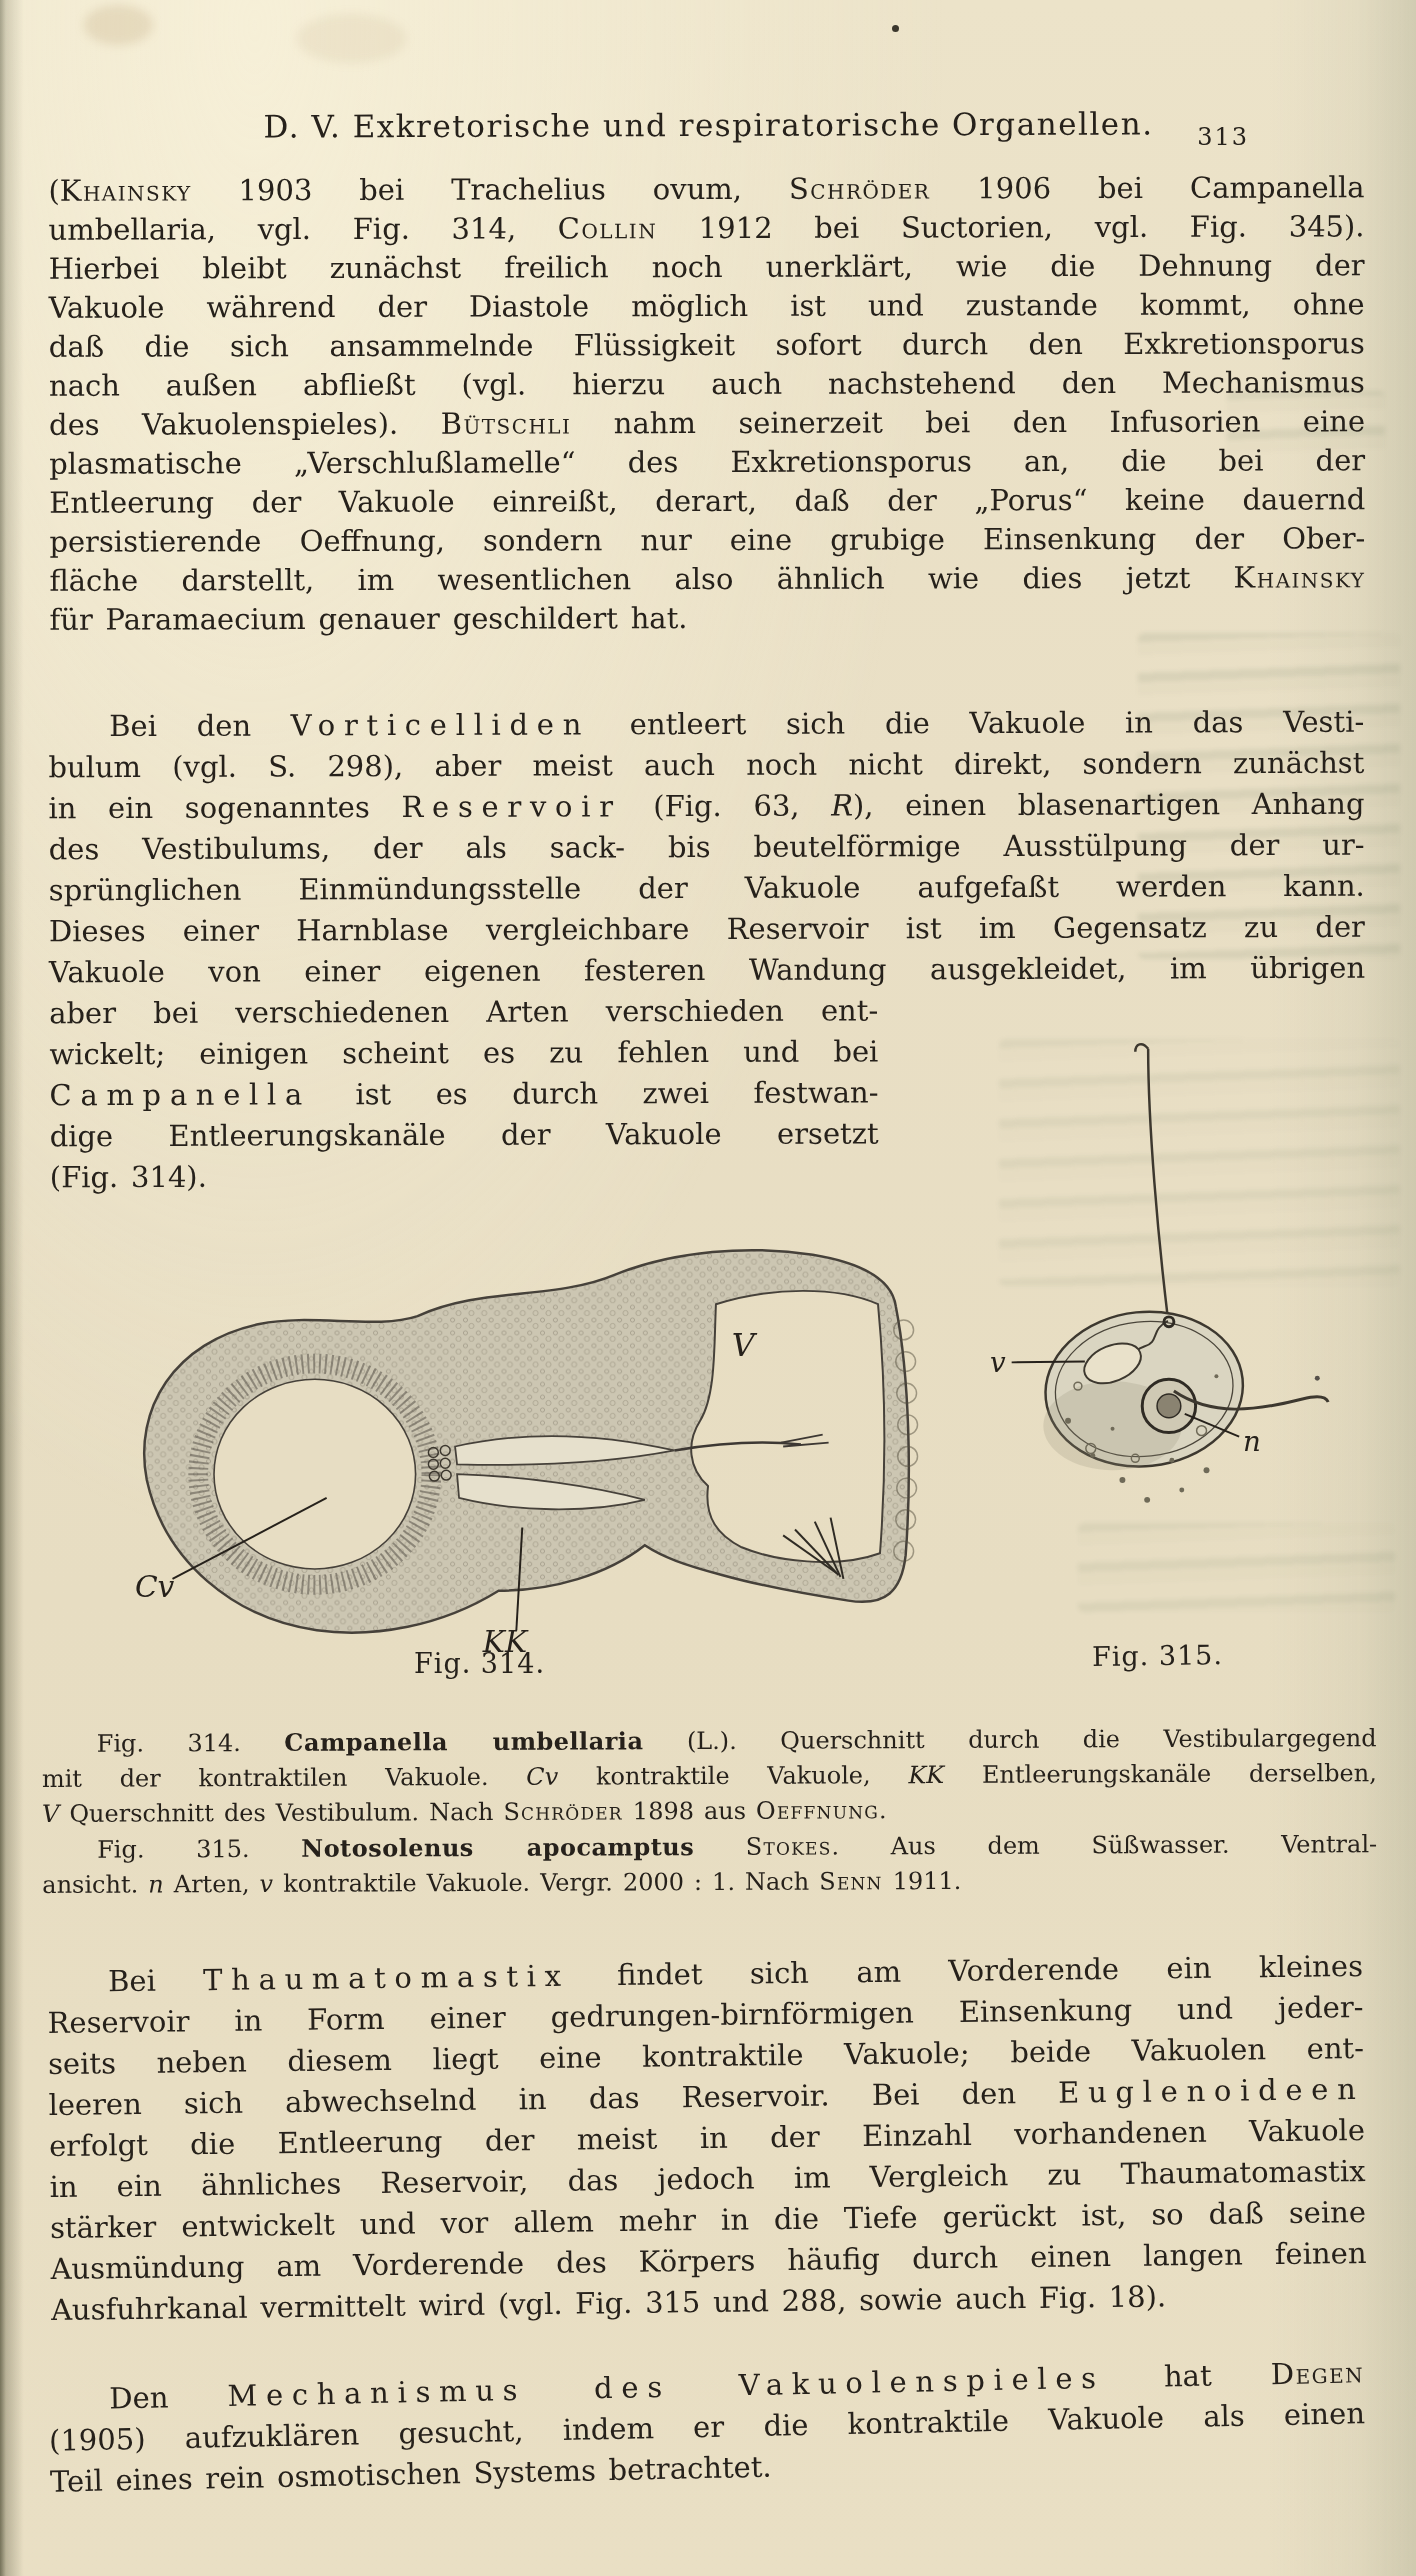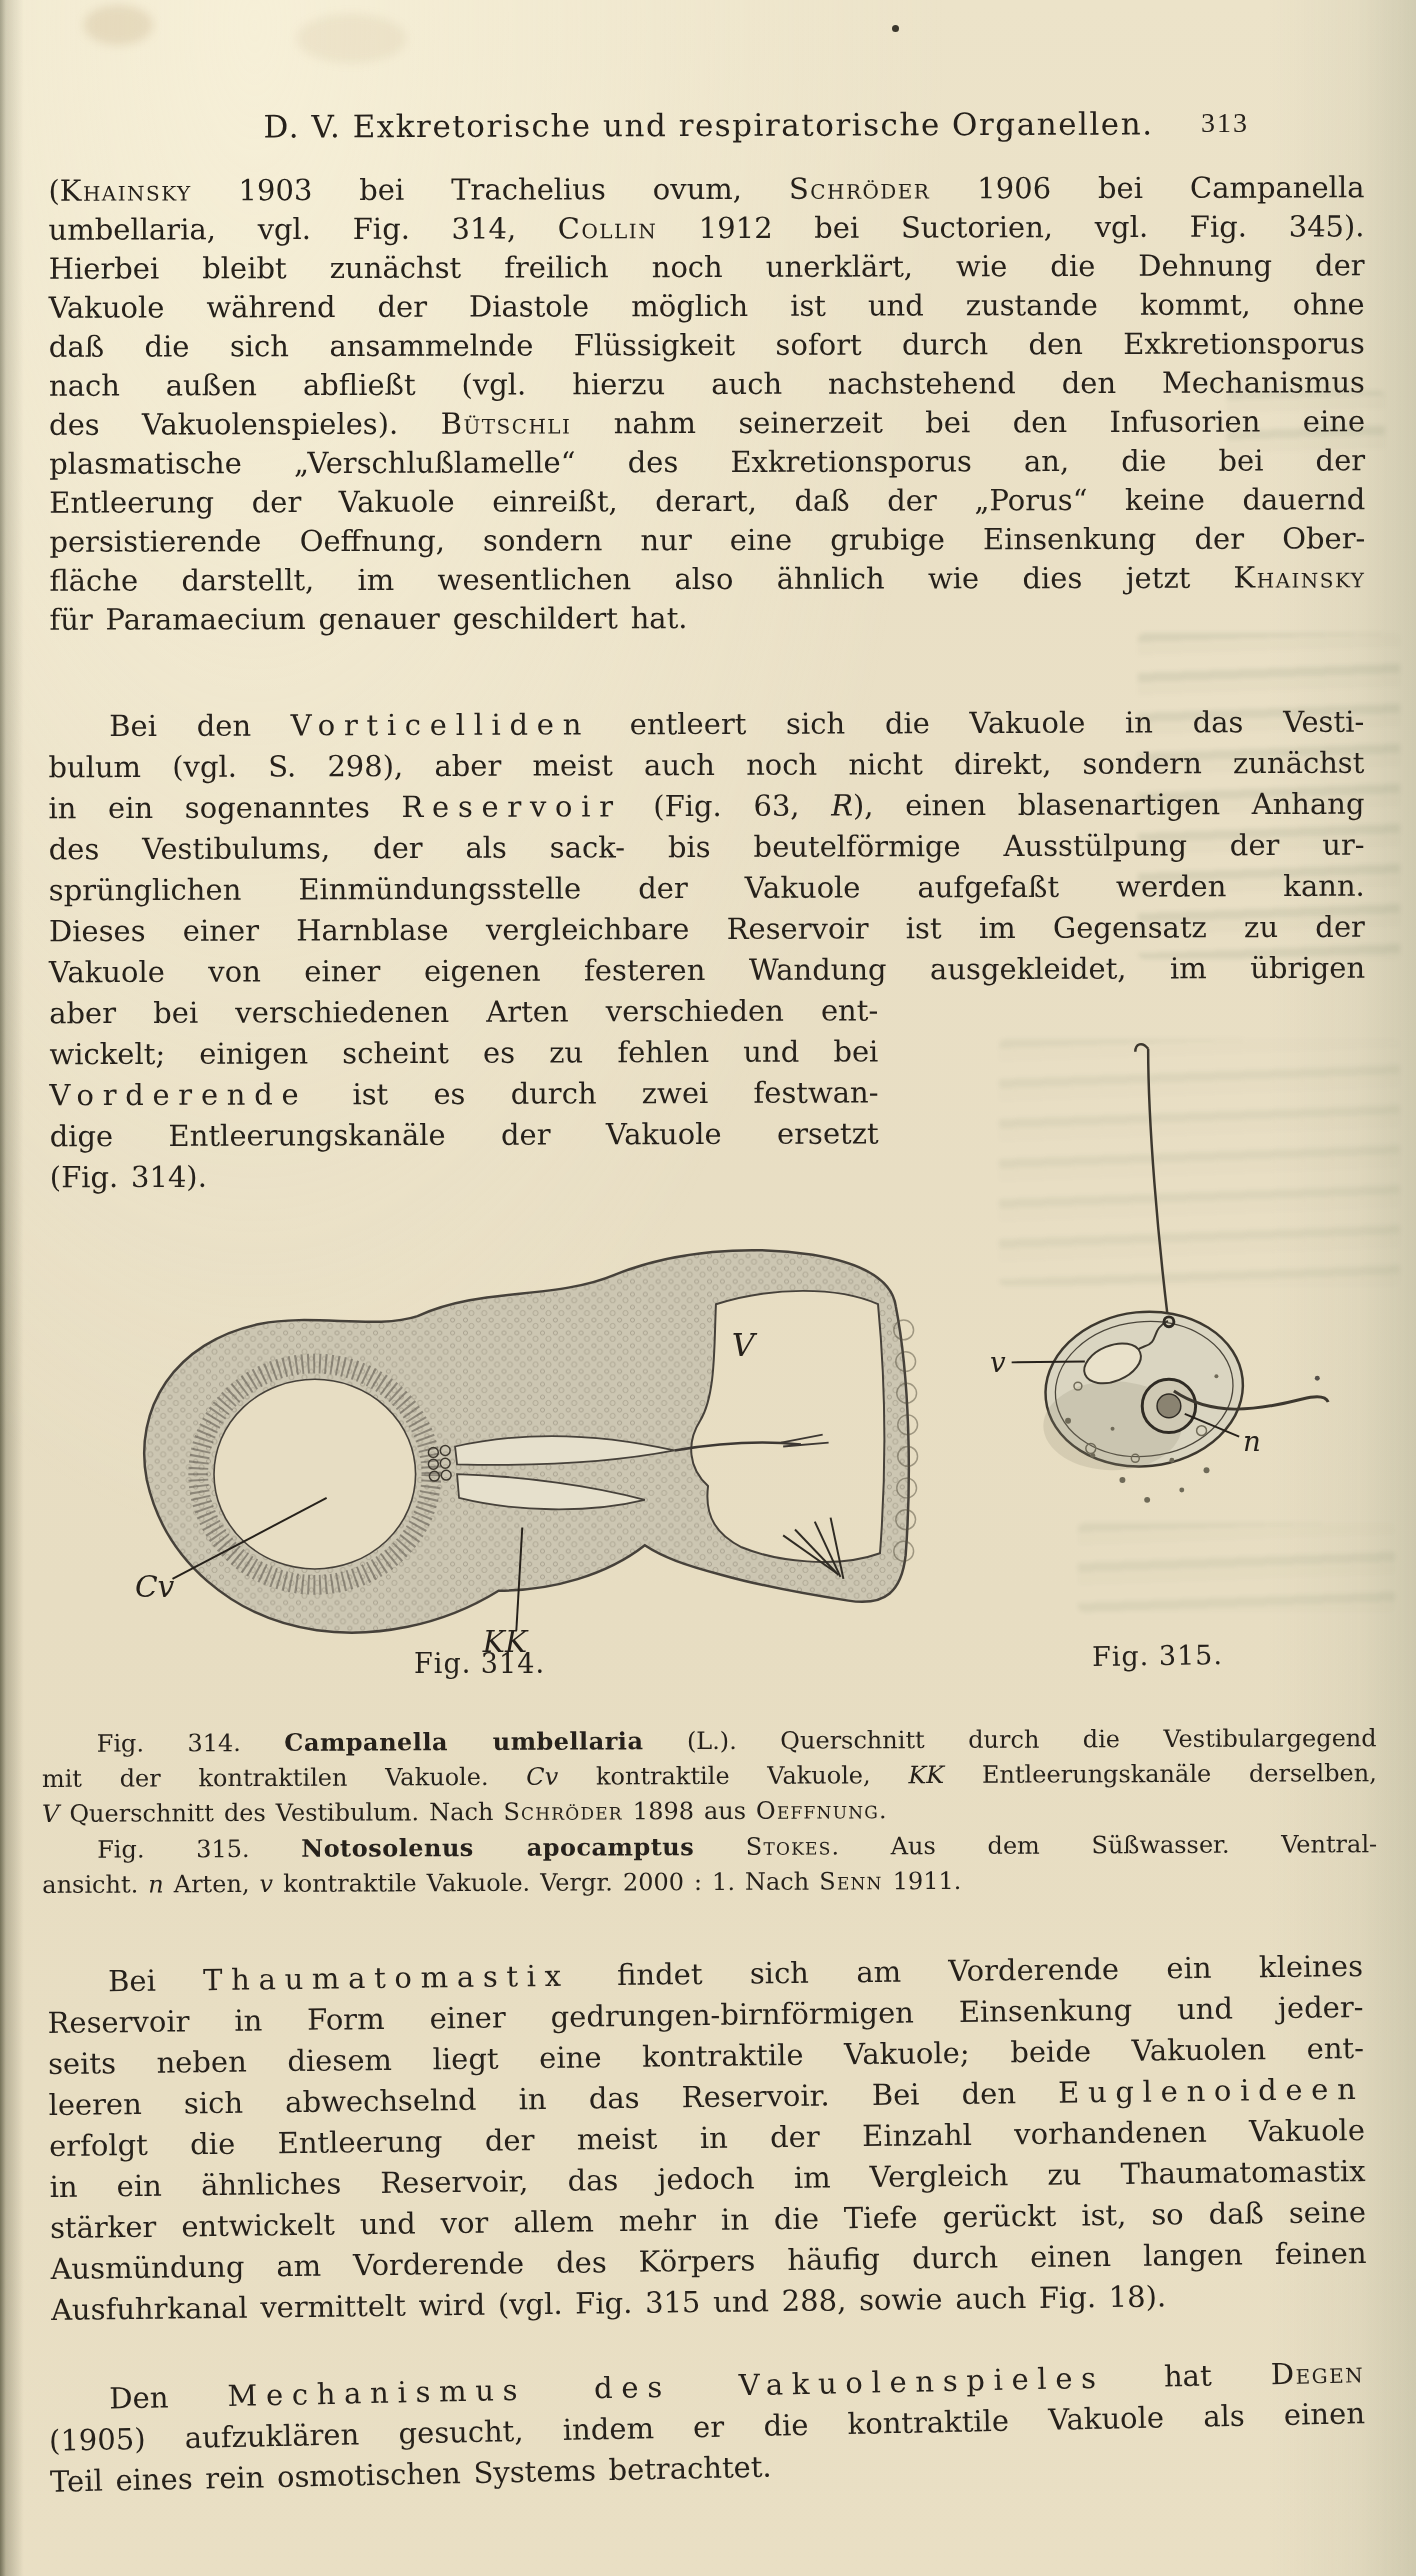--- a/index.html
+++ b/index.html
@@ -24,21 +24,21 @@
   .s-i{font-style:italic;}
   .s-b{font-weight:700;letter-spacing:0.02em;}
   #para1{top:170px;left:49px;width:1316px;line-height:39px;transform:rotate(-0.15deg);}
   #para2{top:704px;left:49px;width:1316px;transform:rotate(-0.2deg);}
   #caption-block{top:1723px;left:42px;width:1335px;font-size:24px;line-height:35px;word-spacing:0.1em;transform:rotate(-0.25deg);}
   #caption-block .ind{padding-left:55px;}
   #para3{top:1954px;left:49px;width:1316px;transform:rotate(-0.7deg);}
   #para4{top:2366px;left:49px;width:1316px;transform:rotate(-1.2deg);}
   #header-row{top:107px;left:0;width:1300px;height:49px;}
   #header-title{position:absolute;left:0;width:1417px;text-align:center;font-size:31px;letter-spacing:1.5px;transform:rotate(-0.2deg);}
-  #page-number{position:absolute;right:51px;top:0px;font-size:28px;letter-spacing:2px;font-family:Liberation Serif, serif;}
+  #page-number{position:absolute;right:51px;top:16px;font-size:24px;letter-spacing:2px;}
   .figcap{font-size:27px;text-align:center;letter-spacing:1px;}
   #fig314-cap{top:1648px;left:341px;width:277px;}
   #fig315-cap{top:1640px;left:1019px;width:277px;transform:rotate(-0.8deg);}
   svg text{font-family:"DejaVu Serif","Liberation Serif",serif;}
   .ghost{
     background:repeating-linear-gradient(178deg,
       rgba(122,136,108,0.15) 0 9px,
       rgba(122,136,108,0.03) 9px 22px,
       rgba(122,136,108,0.0) 22px 40px);
     filter:blur(2px);border-radius:6px;
@@ -79,21 +79,21 @@
 <div class="abs textblock" id="para2">
     <div class="tline ind"><span>Bei den </span><span class="s-sp">Vorticelliden</span><span> entleert sich die Vakuole in das Vesti-</span></div>
     <div class="tline"><span>bulum (vgl. S. 298), aber meist auch noch nicht direkt, sondern zunächst</span></div>
     <div class="tline"><span>in ein sogenanntes </span><span class="s-sp">Reservoir</span><span> (Fig. 63, </span><span class="s-i">R</span><span>), einen blasenartigen Anhang</span></div>
     <div class="tline"><span>des Vestibulums, der als sack- bis beutelförmige Ausstülpung der ur-</span></div>
     <div class="tline"><span>sprünglichen Einmündungsstelle der Vakuole aufgefaßt werden kann.</span></div>
     <div class="tline"><span>Dieses einer Harnblase vergleichbare Reservoir ist im Gegensatz zu der</span></div>
     <div class="tline"><span>Vakuole von einer eigenen festeren Wandung ausgekleidet, im übrigen</span></div>
     <div class="tline nar"><span>aber bei verschiedenen Arten verschieden ent-</span></div>
     <div class="tline nar"><span>wickelt; einigen scheint es zu fehlen und bei</span></div>
-    <div class="tline nar"><span class="s-sp">Vorderende</span><span> ist es durch zwei festwan-</span></div>
+    <div class="tline nar"><span class="s-sp">Campanella</span><span> ist es durch zwei festwan-</span></div>
     <div class="tline nar"><span>dige Entleerungskanäle der Vakuole ersetzt</span></div>
     <div class="tline nar lastl"><span>(Fig. 314).</span></div>
   </div>
 
 <svg class="abs" style="left:89px;top:1239px;" width="831" height="415" viewBox="0 0 840 420">
   <defs>
     <pattern id="stip" width="13" height="13" patternUnits="userSpaceOnUse">
       <circle cx="3.5" cy="4" r="2.1" fill="none" stroke="#8a8372" stroke-width="1"></circle>
       <circle cx="9.5" cy="10" r="2.6" fill="none" stroke="#948d7a" stroke-width="1"></circle>
     </pattern>

